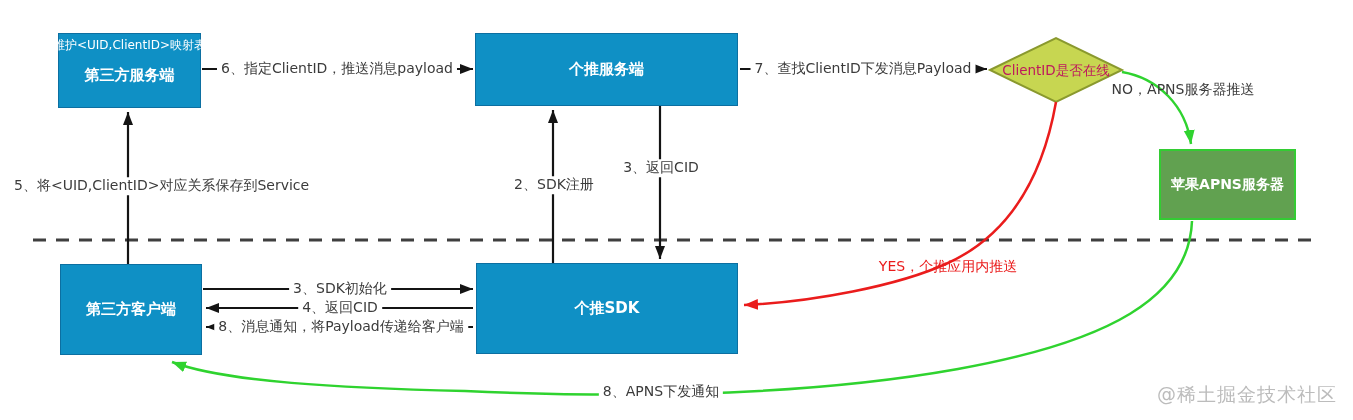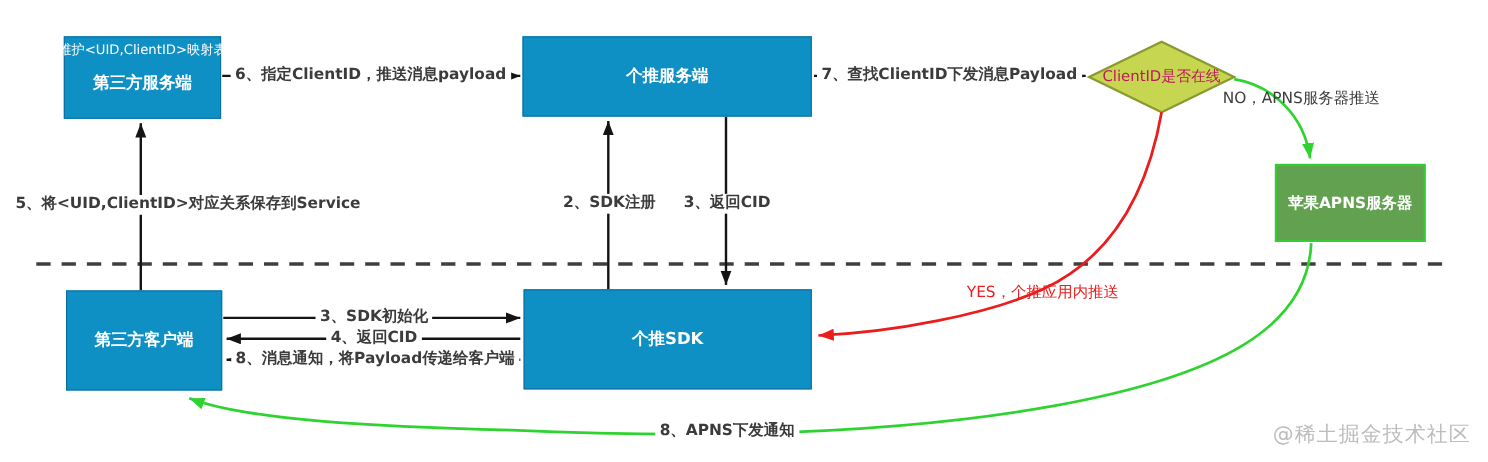--- a/index.html
+++ b/index.html
@@ -13,21 +13,21 @@
     box-sizing:border-box;color:#fff;text-align:right;
   }
   .node-blue{background:var(--node-blue-fill,#0f90c5);border:1.5px solid var(--node-blue-border,#0c6fa1);}
   .node-green{background:var(--apns-fill,#61a150);border:2px solid var(--apns-border,#33cc33);}
   .node-title{font-weight:bold;font-size:15px;white-space:nowrap;}
   .node-note{font-size:12px;white-space:nowrap;position:absolute;top:3px;left:50%;transform:translateX(-50%);}
   .elabel{
     position:absolute;transform:translate(-50%,-50%);font-size:14px;
     color:var(--label-text,#3b3b3b);white-space:nowrap;line-height:1.25;
   }
-  .bg{background:#fff;padding:0 4px;font-weight:bold;}
+  .bg{background:#fff;padding:0 4px;}
   .red-text{color:var(--edge-red,#ea1c1c);}
   .diamond-label{font-size:13.5px;color:#be185d;}
   .watermark{
     position:absolute;right:16px;top:382px;font-size:19px;letter-spacing:1px;
     color:var(--watermark-text,#bcbcbc);white-space:nowrap;
   }
 </style>
 </head>
 <body>
 
@@ -86,21 +86,21 @@
   <div class="node node-blue" style="left:476px;top:263px;width:262px;height:91px;">
     <span class="node-title">个推SDK</span>
   </div>
 
   <div class="elabel diamond-label" style="left:1056px;top:70px;">ClientID是否在线</div>
 
   <div class="elabel bg" style="left:337px;top:69px;">6、指定ClientID，推送消息payload</div>
   <div class="elabel bg" style="left:863px;top:69px;">7、查找ClientID下发消息Payload</div>
   <div class="elabel bg" style="left:10px;top:186px;transform:translateY(-50%);">5、将&lt;UID,ClientID&gt;对应关系保存到Service</div>
   <div class="elabel bg" style="left:554px;top:185px;">2、SDK注册</div>
-  <div class="elabel bg" style="left:661px;top:185px;text-align:center;">3、返回CID</div>
+  <div class="elabel bg" style="left:661px;top:168px;text-align:center;">3、返回CID</div>
   <div class="elabel bg" style="left:340px;top:289px;">3、SDK初始化</div>
   <div class="elabel bg" style="left:340px;top:308px;">4、返回CID</div>
   <div class="elabel bg" style="left:341px;top:327px;">8、消息通知，将Payload传递给客户端</div>
   <div class="elabel" style="left:1183px;top:90px;">NO，APNS服务器推送</div>
   <div class="elabel red-text" style="left:948px;top:267px;">YES，个推应用内推送</div>
   <div class="elabel bg" style="left:661px;top:392px;">8、APNS下发通知</div>
 
   <div class="watermark">@稀土掘金技术社区</div>
 
 </div>

